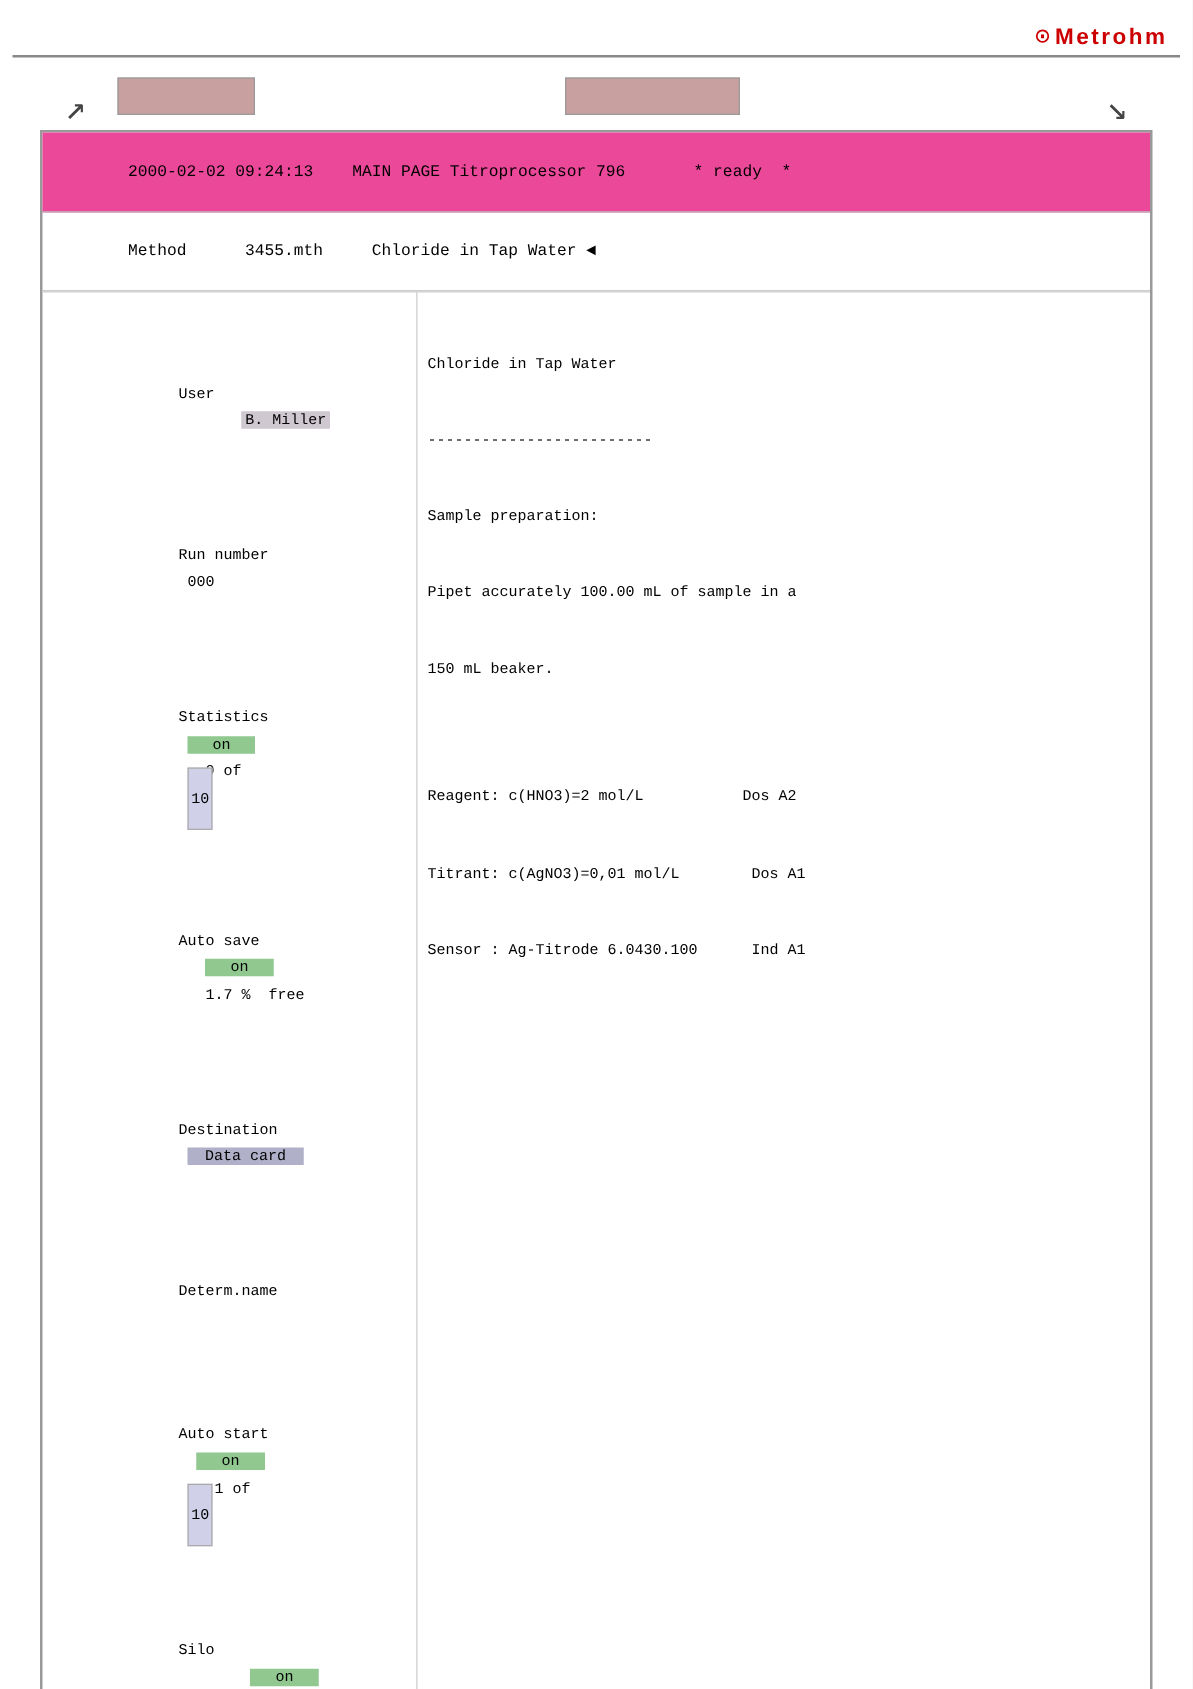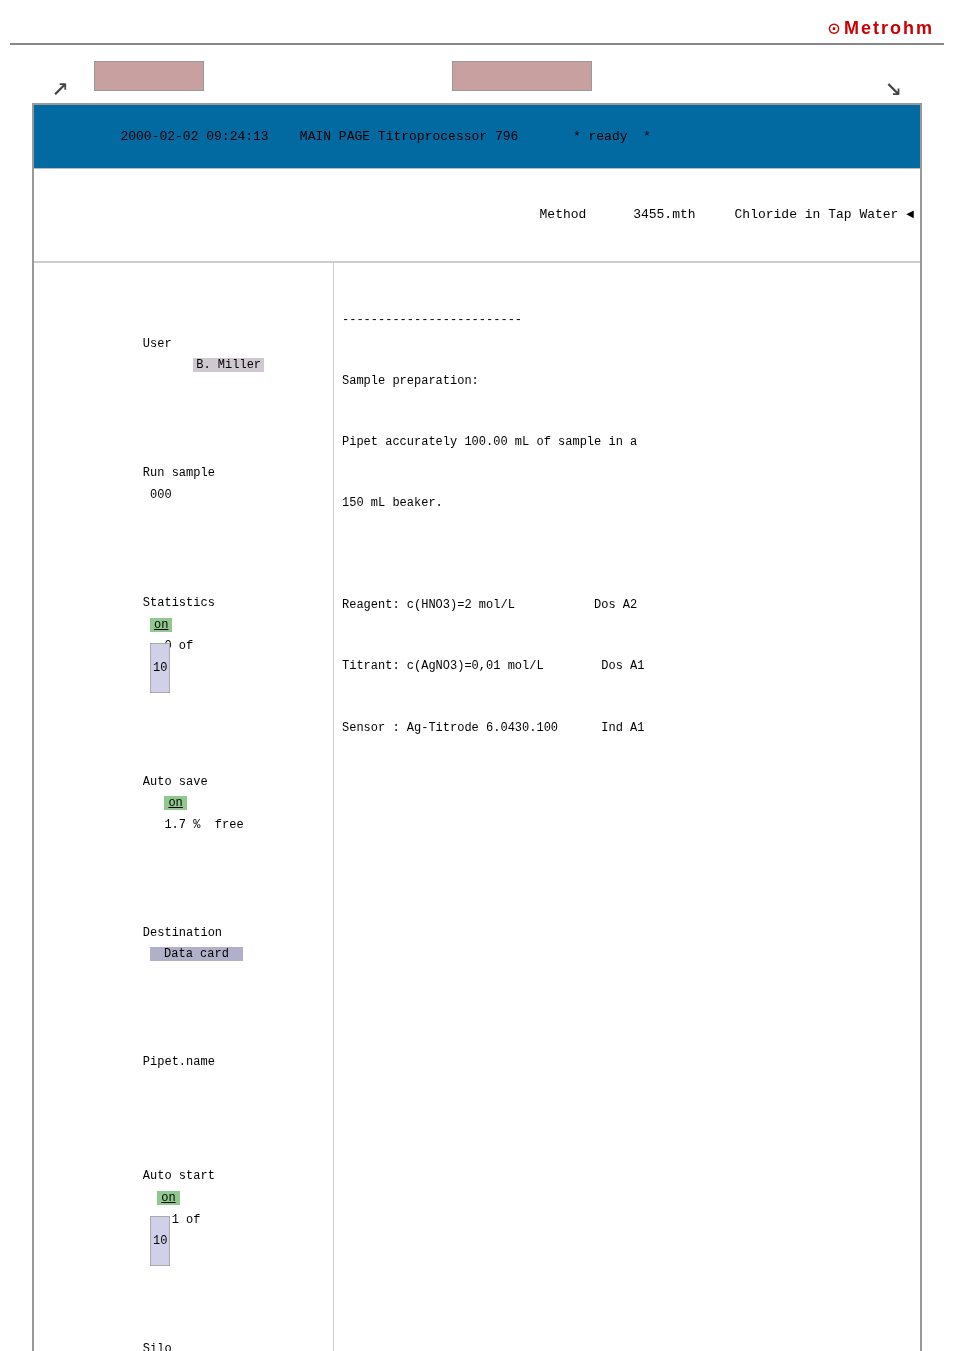--- a/index.html
+++ b/index.html
@@ -39,29 +39,28 @@
     }
 
     .mono-line {
       font-family: 'Courier New', Courier, monospace;
       font-size: 13px;
       white-space: pre;
       line-height: 1.5;
     }
 
     .status-bar {
-      background: #0369a1;
+      background: #ec4899;
       border-bottom: 1px solid #bbb;
-      padding: 2px 24px;
+      padding: 2px 6px;
     }
 
     .method-bar {
-      padding: 17px 6px;
+      padding: 2px 6px;
       border-bottom: 1px solid #ccc;
-      text-align: right;
     }
 
     .two-col {
       display: flex;
       gap: 0;
       border-top: 1px solid #ccc;
     }
 
     .left-col {
       width: 300px;
@@ -82,22 +81,21 @@
     }
 
     .highlight-box {
       background: #b0b0c8;
       display: inline;
       padding: 0 14px;
     }
 
     .highlight-on {
       background: #90c890;
-      padding: 0 4px;
-      text-decoration: underline;
+      padding: 0 20px;
     }
 
     .highlight-num {
       background: #d0d0e8;
       padding: 17px 2px;
       border: 1px solid #aaa;
     }
   </style>
 </head>
 <body>
@@ -130,58 +128,59 @@
 
       <div class="two-col">
 
         <div class="left-col">
           <div class="mono-line" style="font-size:12px; line-height:1.8;">
             <div>
               <span>User</span>
               &nbsp;&nbsp;&nbsp;&nbsp;&nbsp;&nbsp;&nbsp;<span style="background:#d0c8d0; padding:0 3px;">B. Miller</span>
             </div>
             <div>
-              <span>Run sample</span>
+              <span>Run number</span>
               &nbsp;<span>000</span>
             </div>
             <div>
               <span>Statistics</span>
               &nbsp;<span class="highlight-on">on</span>
               &nbsp;&nbsp;&nbsp;<span>0 of</span>
               &nbsp;<span class="highlight-num">10</span>
             </div>
             <div style="margin-top:6px;">
               <span>Auto save</span>
               &nbsp;&nbsp;&nbsp;<span class="highlight-on">on</span>
               &nbsp;&nbsp;&nbsp;<span>1.7 %  free</span>
             </div>
             <div>
               <span>Destination</span>
               &nbsp;<span class="highlight-box">Data card</span>
             </div>
             <div>
-              <span>Pipet.name</span>
+              <span>Determ.name</span>
             </div>
             <div style="margin-top:6px;">
               <span>Auto start</span>
               &nbsp;&nbsp;<span class="highlight-on">on</span>
               &nbsp;&nbsp;&nbsp;&nbsp;<span>1 of</span>
               &nbsp;<span class="highlight-num">10</span>
             </div>
             <div>
               <span>Silo</span>
               &nbsp;&nbsp;&nbsp;&nbsp;&nbsp;&nbsp;&nbsp;&nbsp;<span class="highlight-on">on</span>
               &nbsp;
             </div>
             
           </div>
         </div>
 
         <div class="right-col">
           <div class="mono-line" style="font-size:12px; line-height:1.7;">
+            <div>Chloride in Tap Water</div>
             <div>-------------------------</div>
             <div>Sample preparation:</div>
             <div>Pipet accurately 100.00 mL of sample in a</div>
             <div>150 mL beaker.</div>
             <div></div>
             <div>Reagent: c(HNO3)=2 mol/L           Dos A2</div>
             <div>Titrant: c(AgNO3)=0,01 mol/L        Dos A1</div>
             <div>Sensor : Ag-Titrode 6.0430.100      Ind A1</div>
           </div>
         </div>

